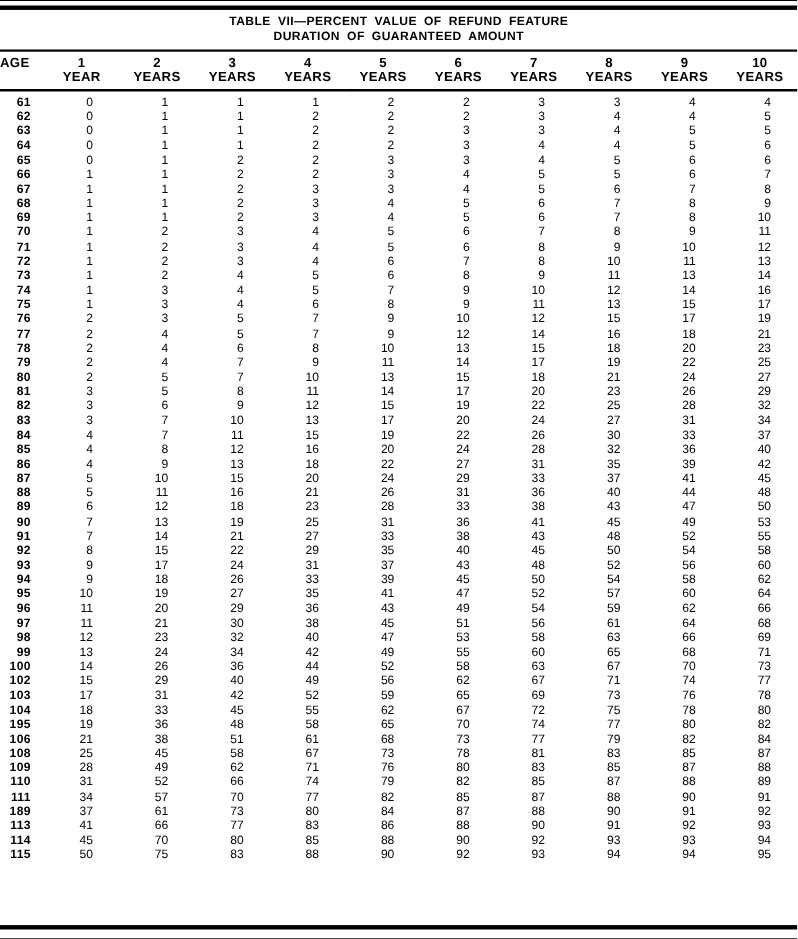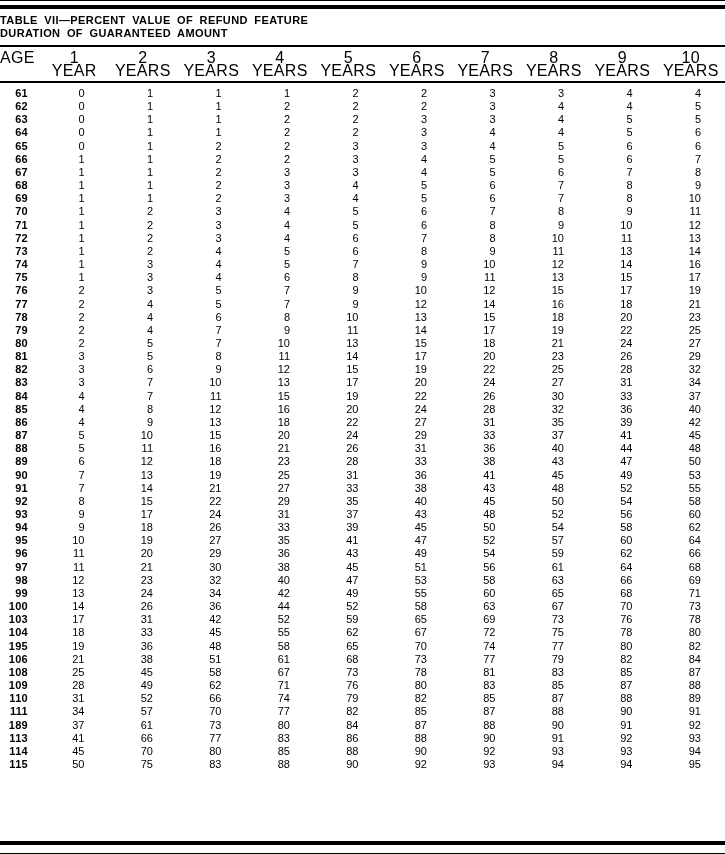--- a/index.html
+++ b/index.html
@@ -9,30 +9,30 @@
     background:#fff;color:#000;
     font-family:"Liberation Sans","DejaVu Sans",sans-serif;
     overflow:hidden;
   }
   .rule{width:100%;background:#000;}
   .r-thin{height:1px;}
   .r-thick{height:4px;}
   .r-mid{height:2px;}
   .gap4{height:4px;background:#fff;}
   .title-block{
-    font-weight:bold;font-size:11px;line-height:13px;
+    text-align:center;font-weight:bold;font-size:11px;line-height:13px;
     padding:5px 0 5px;letter-spacing:0.4px;word-spacing:3px;
   }
   table{
     width:725px;border-collapse:collapse;table-layout:fixed;
   }
   col.age-col{width:40px;}
   col.yr-col{width:68.5px;}
   thead th{
-    font-weight:normal;font-size:16px;vertical-align:top;
+    font-weight:bold;font-size:12px;vertical-align:top;
     text-align:center;padding:4px 0 4px;
     border-bottom:2px solid #000;letter-spacing:0.3px;
   }
   thead th.age-h{text-align:left;}
   thead th .num{line-height:13px;}
   thead th .unit{line-height:13px;}
   tbody td{
     font-size:11px;line-height:13.15px;padding:0 24px 0 0;text-align:right;
     white-space:nowrap;
   }
@@ -633,20 +633,33 @@
           <td>36</td>
           <td>44</td>
           <td>52</td>
           <td>58</td>
           <td>63</td>
           <td>67</td>
           <td>70</td>
           <td>73</td>
         </tr>
         <tr>
+          <td class="age">102</td>
+          <td>15</td>
+          <td>29</td>
+          <td>40</td>
+          <td>49</td>
+          <td>56</td>
+          <td>62</td>
+          <td>67</td>
+          <td>71</td>
+          <td>74</td>
+          <td>77</td>
+        </tr>
+        <tr>
           <td class="age">103</td>
           <td>17</td>
           <td>31</td>
           <td>42</td>
           <td>52</td>
           <td>59</td>
           <td>65</td>
           <td>69</td>
           <td>73</td>
           <td>76</td>

